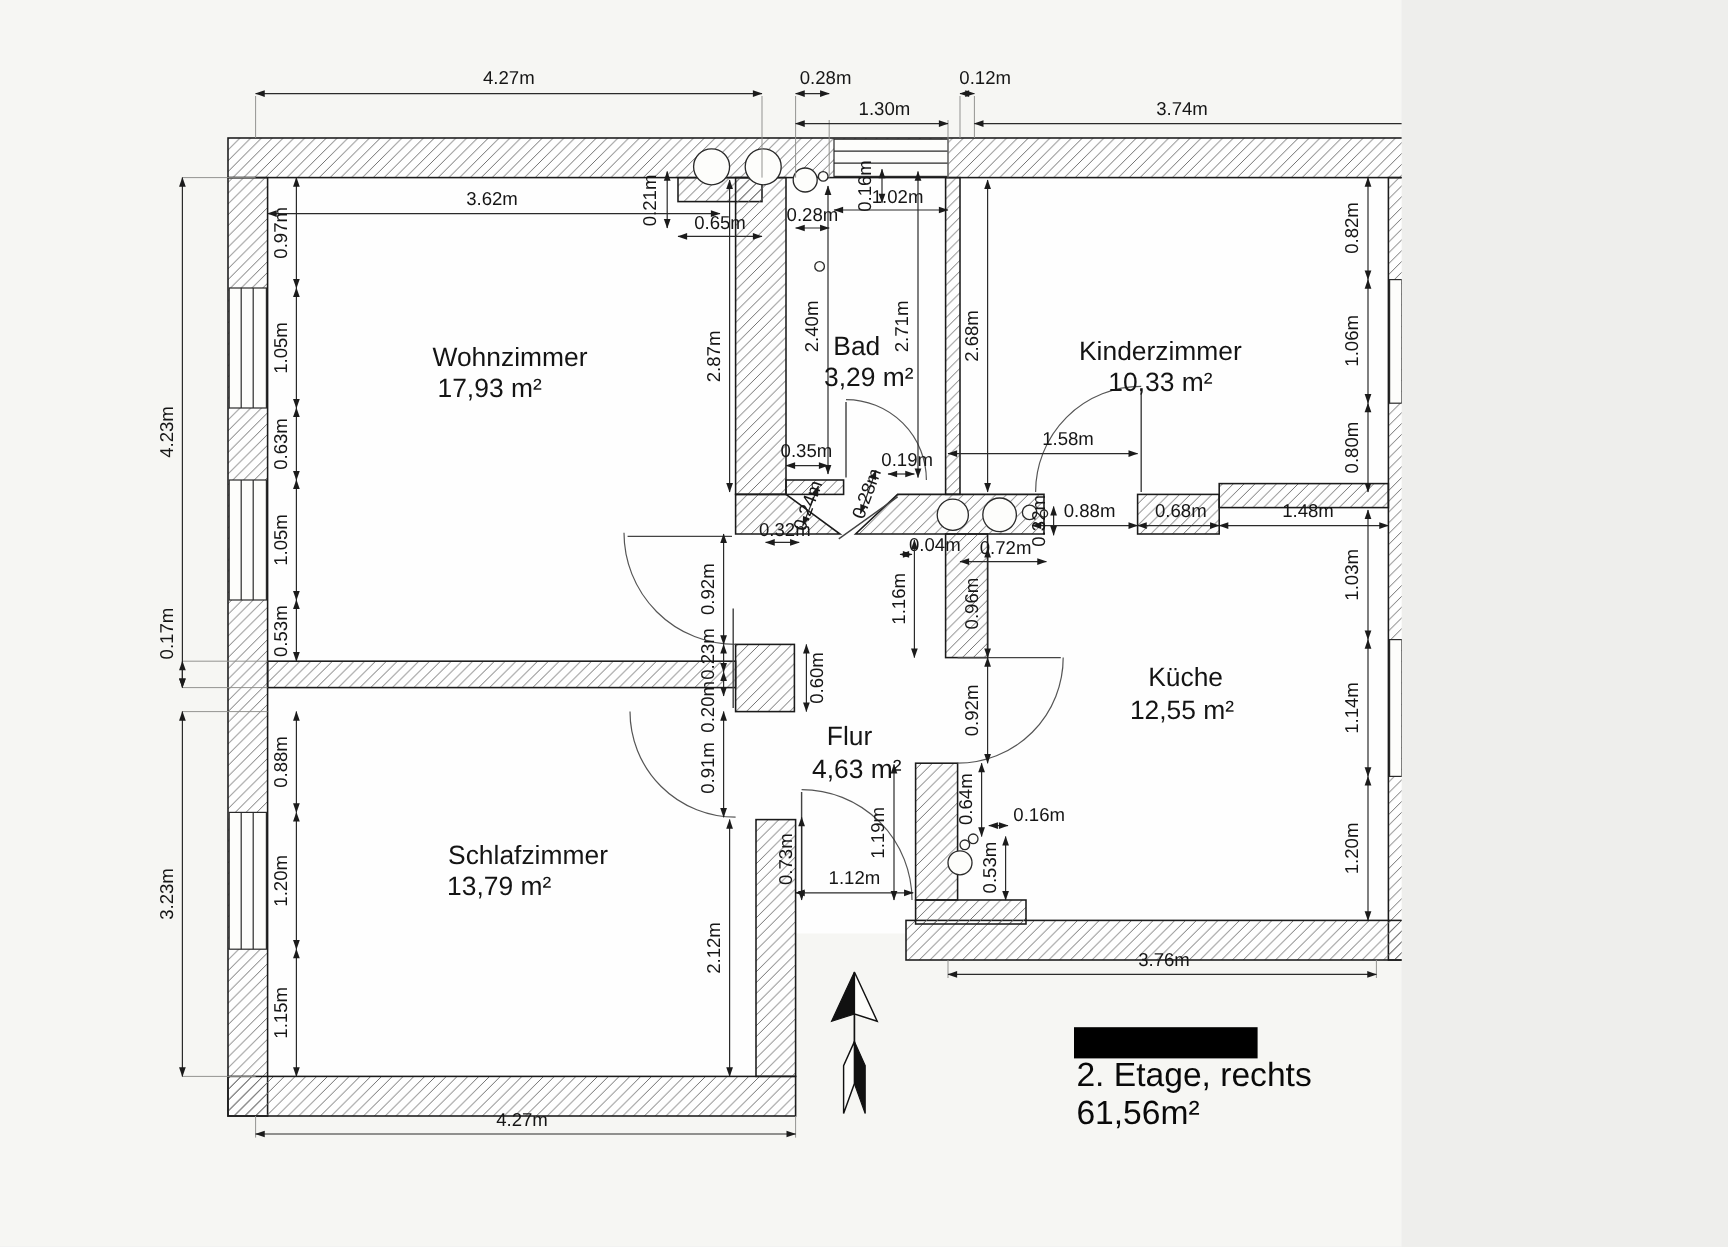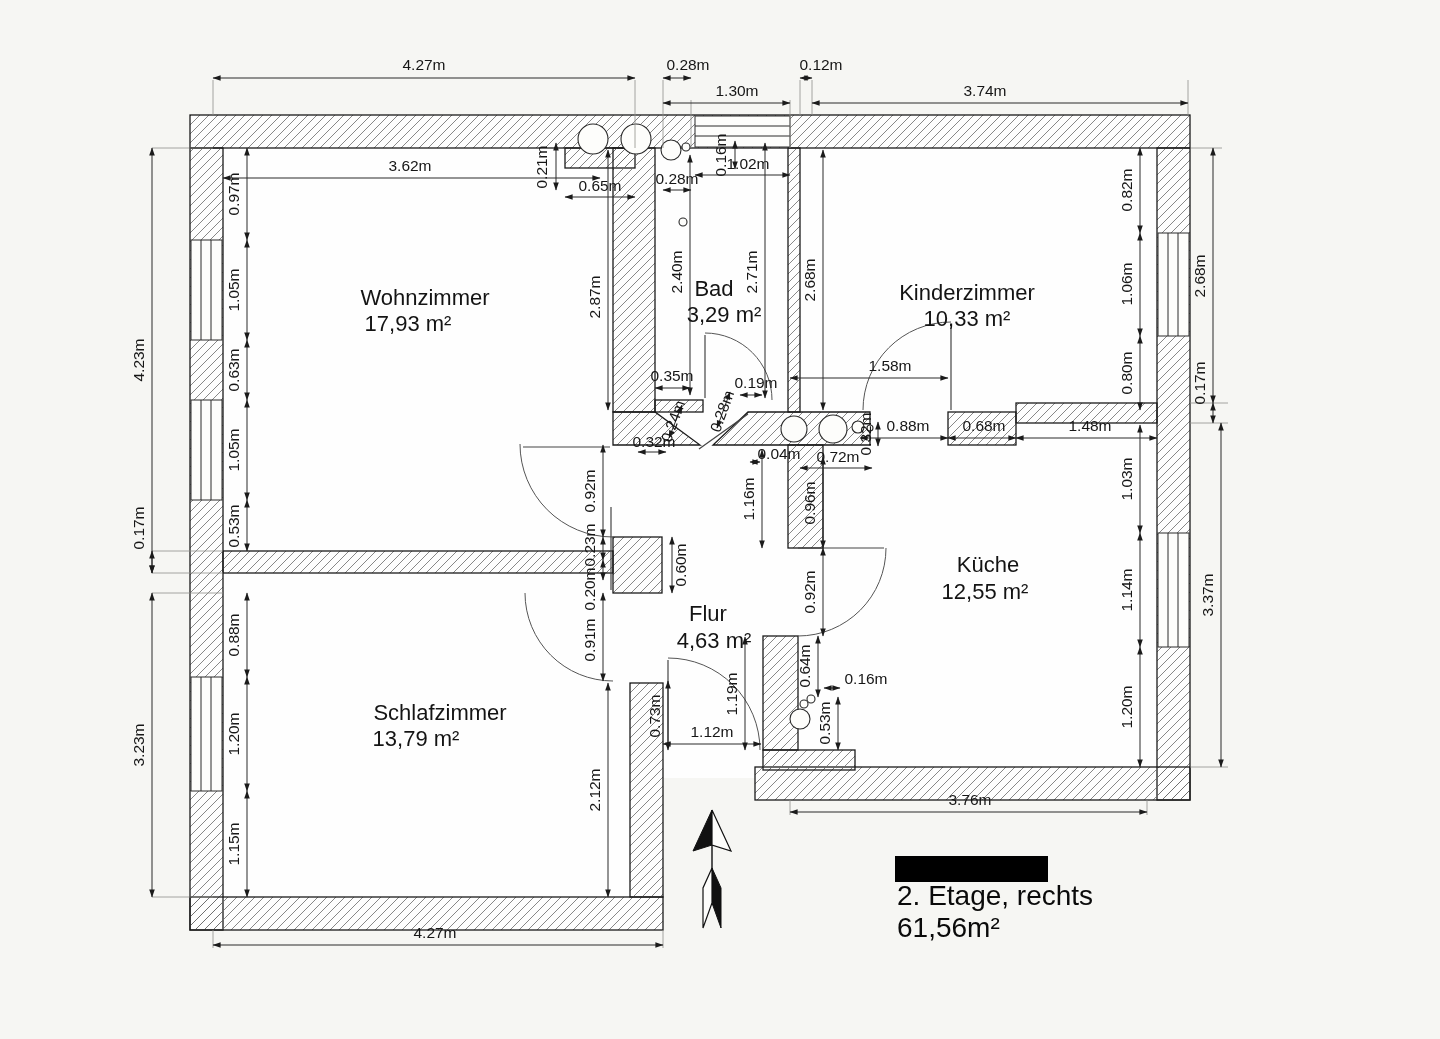--- a/index.html
+++ b/index.html
@@ -1,16 +1,16 @@
 <!DOCTYPE html>
 <html><head>
 <meta charset="utf-8">
 <style>
   html,body{margin:0;padding:0;background:#eeeeec;}
-  .page{width:1440px;height:1039px;background:#f6f6f3;position:relative;overflow:hidden;}
+  .page{width:1168px;height:1039px;background:#f6f6f3;position:relative;overflow:hidden;}
   svg{display:block;}
   .wall{fill:url(#hatch);stroke:#1b1b1b;stroke-width:1.3;}
   .win{fill:#fdfdfb;stroke:#2a2a2a;stroke-width:1;}
   .winline{stroke:#2a2a2a;stroke-width:1;}
   .dim{stroke:#2a2a2a;stroke-width:1;marker-start:url(#ahS);marker-end:url(#ahE);}
   .ext{stroke:#8f8f8c;stroke-width:0.8;}
   .dimtxt{font-family:"Liberation Sans","DejaVu Sans",sans-serif;font-size:15.5px;fill:#161616;text-anchor:middle;}
   .roomname{font-family:"Liberation Sans","DejaVu Sans",sans-serif;font-size:22px;fill:#141414;text-anchor:middle;}
   .roomarea{font-family:"Liberation Sans","DejaVu Sans",sans-serif;font-size:22px;fill:#141414;text-anchor:middle;}
   .titletxt{font-family:"Liberation Sans","DejaVu Sans",sans-serif;font-size:28px;fill:#0a0a0a;}

